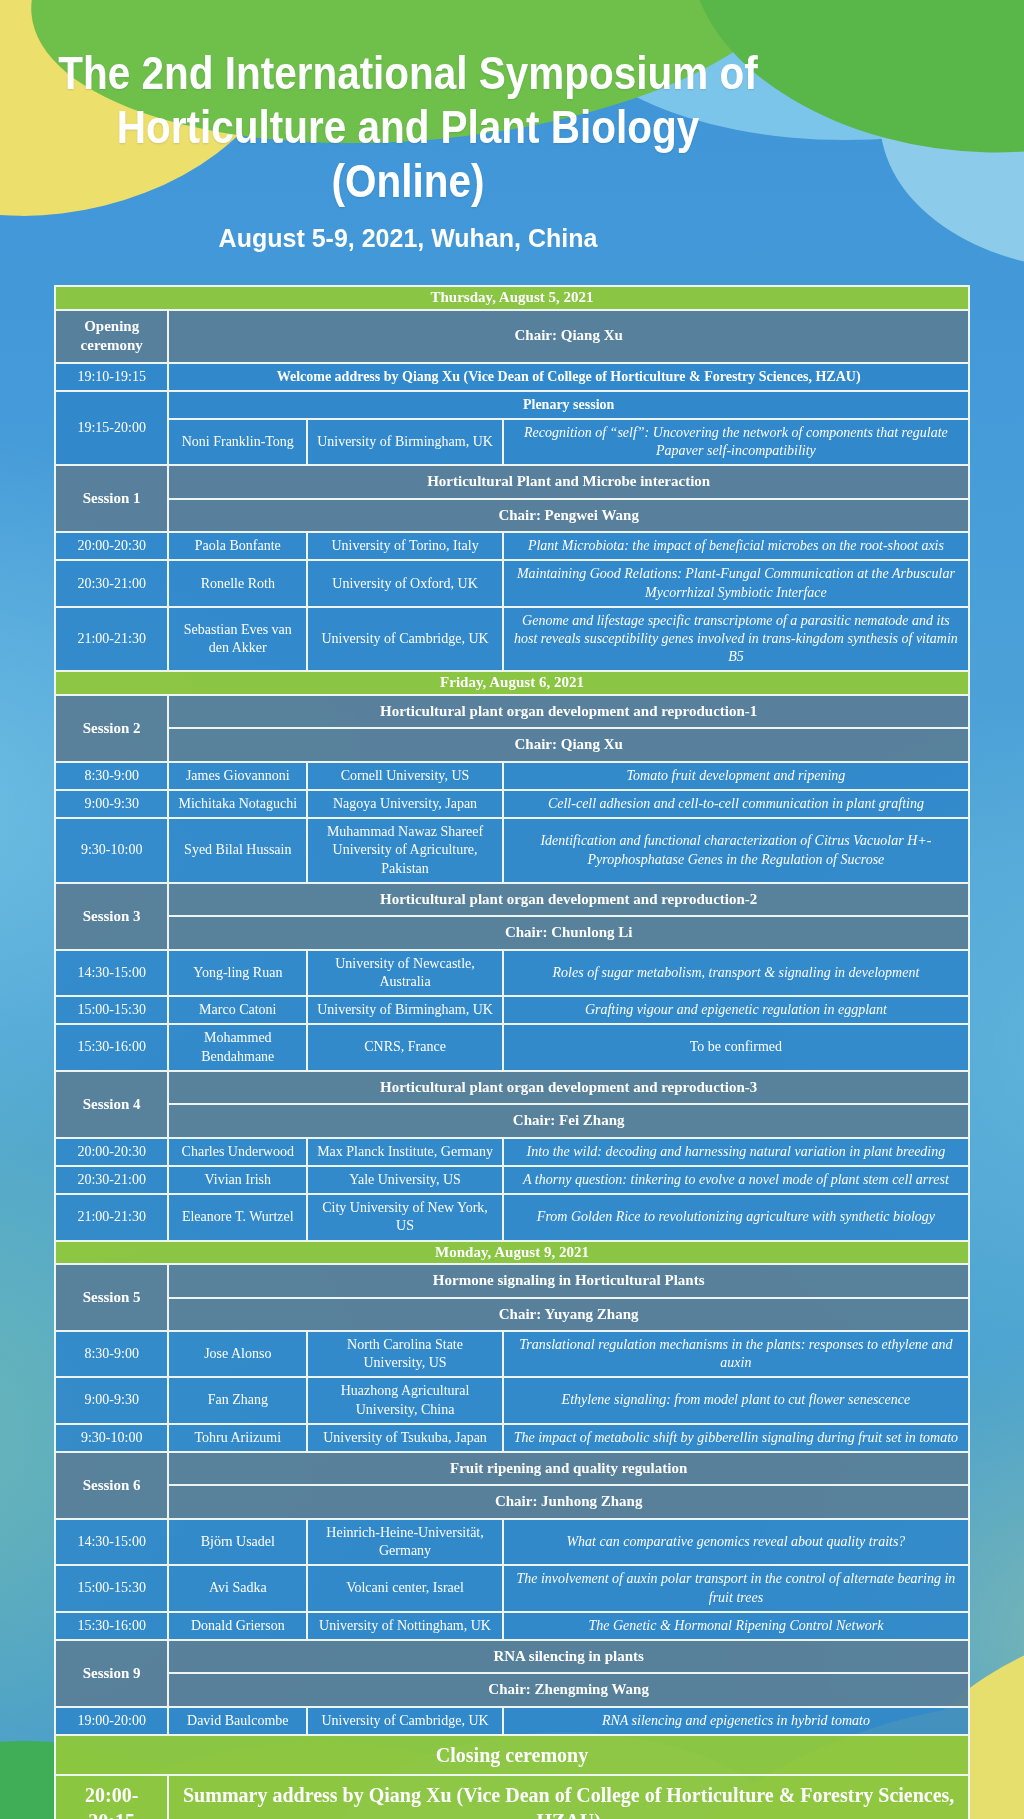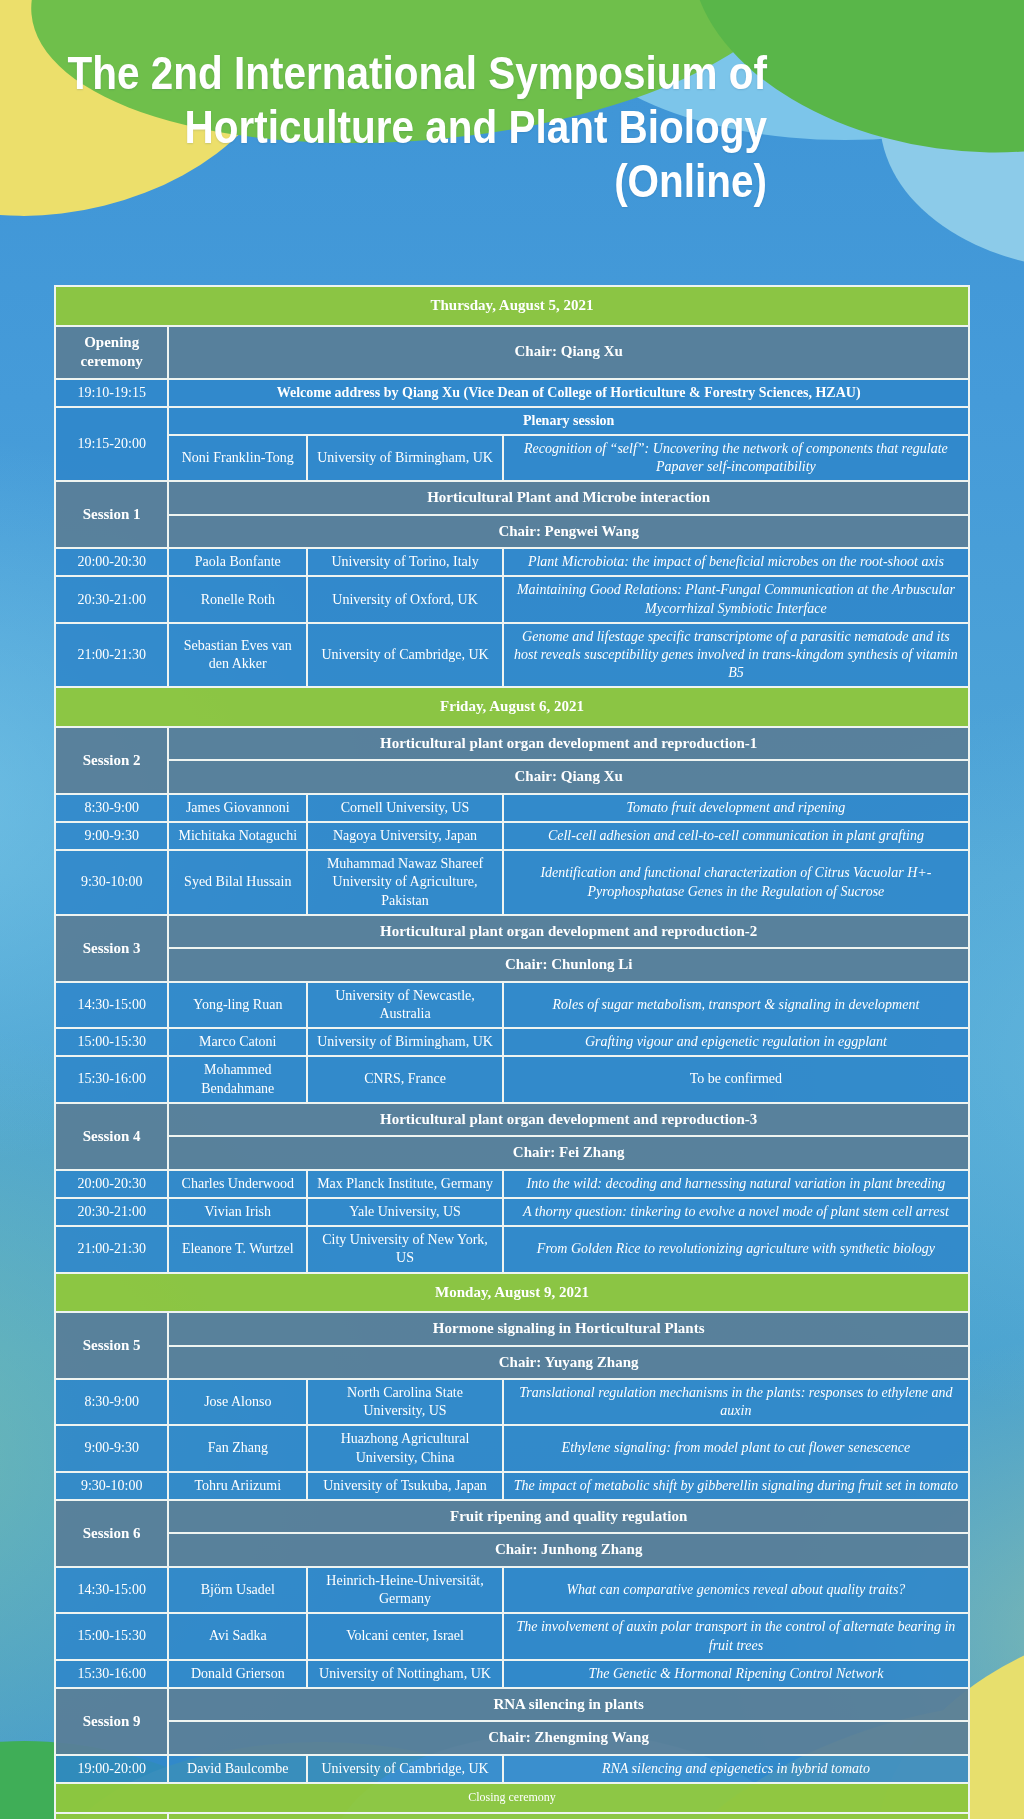--- a/index.html
+++ b/index.html
@@ -22,21 +22,21 @@
   .b-green-top{left:30px;top:-180px;width:780px;height:320px;background:#6fbf4b;transform:rotate(-5deg);}
   .b-green-tr{left:690px;top:-190px;width:540px;height:340px;background:#59b649;transform:rotate(8deg);}
   
   .b-green-bl{left:-170px;top:1745px;width:480px;height:280px;background:#3fae57;transform:rotate(10deg);}
   .b-green-bl2{left:50px;top:1742px;width:540px;height:280px;background:#83c45e;}
   .b-blue-bc{left:330px;top:1732px;width:470px;height:250px;background:#8ccae9;}
   .b-ygreen-br{left:630px;top:1705px;width:720px;height:420px;background:#d4d877;transform:rotate(-10deg);}
   .b-yellow-br{left:870px;top:1628px;width:520px;height:380px;background:#e7df6d;transform:rotate(-16deg);}
 
   
-  .hero{position:absolute;top:46px;left:0;width:816px;text-align:right;color:#fff;z-index:5;}
+  .hero{position:absolute;top:46px;left:0;width:816px;text-align:center;color:#fff;z-index:5;}
   .hero .main-title{
     font-family:"Liberation Sans",sans-serif;font-weight:bold;
     font-size:46px;line-height:54px;letter-spacing:0;
     transform:scaleX(0.88);transform-origin:center top;
     text-shadow:0 1px 2px rgba(0,60,110,.15);
   }
   .hero .subtitle{font-family:"Liberation Sans",sans-serif;font-weight:bold;font-size:25px;margin-top:16px;}
   .hero .zoomline{font-family:"Liberation Sans",sans-serif;font-weight:normal;font-size:24px;margin-top:12px;letter-spacing:.5px;}
 
   
@@ -44,24 +44,24 @@
   table.sched{width:100%;border-collapse:collapse;table-layout:fixed;}
   table.sched td{
     border:2px solid #eef4f1;color:#fff;
     font-size:14px;line-height:1.3;padding:4px 8px;text-align:center;vertical-align:middle;
     background:rgba(47,134,201,.88);
     word-wrap:break-word;
   }
   td.ttl{text-align:left;font-style:italic;}
   td.roman{font-style:normal;margin-left:13px;}
   td.b{font-weight:bold;margin-left:40px;}
-  tr.day td{background:rgba(141,198,63,.97);font-weight:bold;font-size:15px;padding:9px 8px;}
+  tr.day td{background:rgba(141,198,63,.97);font-weight:bold;font-size:15px;padding:1px 8px;}
   tr.gray td{background:rgba(88,127,153,.96);}
   tr.gray td.hdr{font-weight:bold;font-size:15px;padding:6px 8px;}
-  tr.greenrow td{background:rgba(141,198,63,.97);font-weight:normal;font-size:12px;padding:6px 8px;}
+  tr.greenrow td{background:rgba(141,198,63,.97);font-weight:bold;font-size:20px;padding:6px 8px;}
   td.plenary{font-weight:bold;font-size:15px;}
 </style>
 </head>
 <body>
 
 <div class="blob z1 b-yellow-tl"></div>
 <div class="blob z2 b-lblue-top"></div>
 <div class="blob z2 b-lblue-right"></div>
 <div class="blob z3 b-green-top"></div>
 <div class="blob z3 b-green-tr"></div>
@@ -69,20 +69,21 @@
 <div class="blob z1 b-green-bl2"></div>
 <div class="blob z1 b-blue-bc"></div>
 <div class="blob z1 b-ygreen-br"></div>
 <div class="blob z1 b-yellow-br"></div>
 
 <div class="hero">
   <div class="main-title">
     <div>The 2nd International Symposium of</div>
     <div>Horticulture and Plant Biology (Online)</div>
   </div>
+  <div class="subtitle">August 5-9, 2021, Wuhan, China</div>
 </div>
 
 <div class="sched-wrap">
   <table class="sched">
     <colgroup>
       <col style="width:12.4%">
         <col style="width:15.2%">
         <col style="width:21.4%">
         <col style="width:51%">
     </colgroup>

